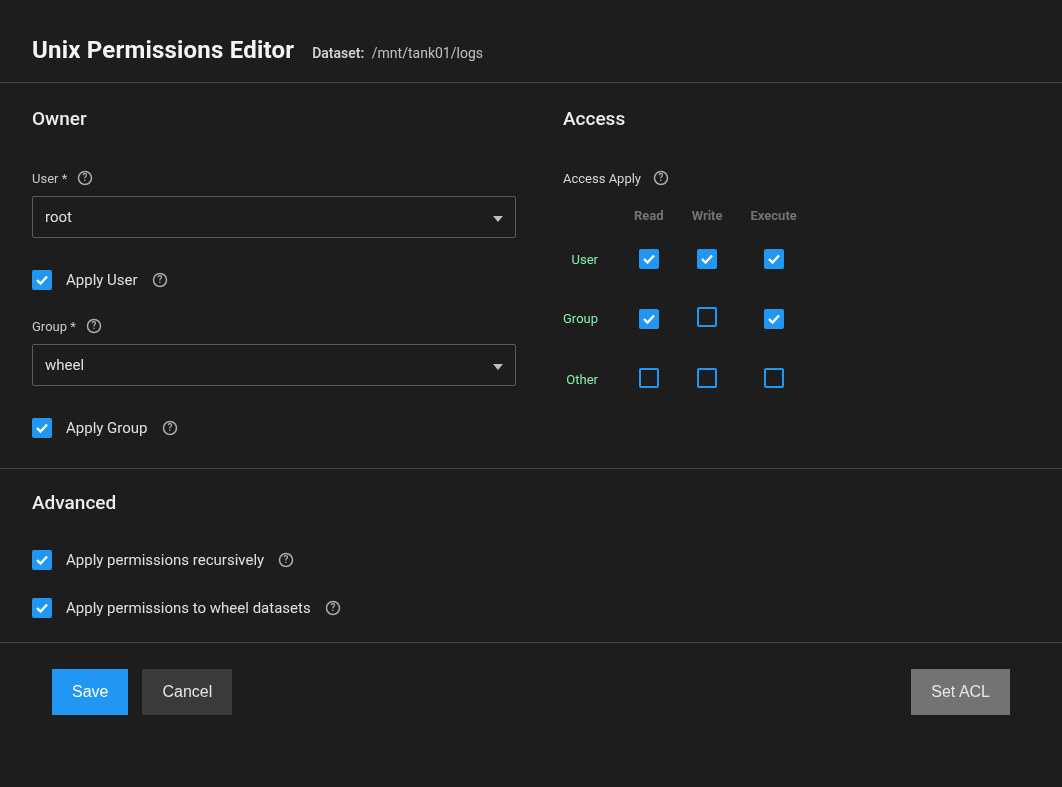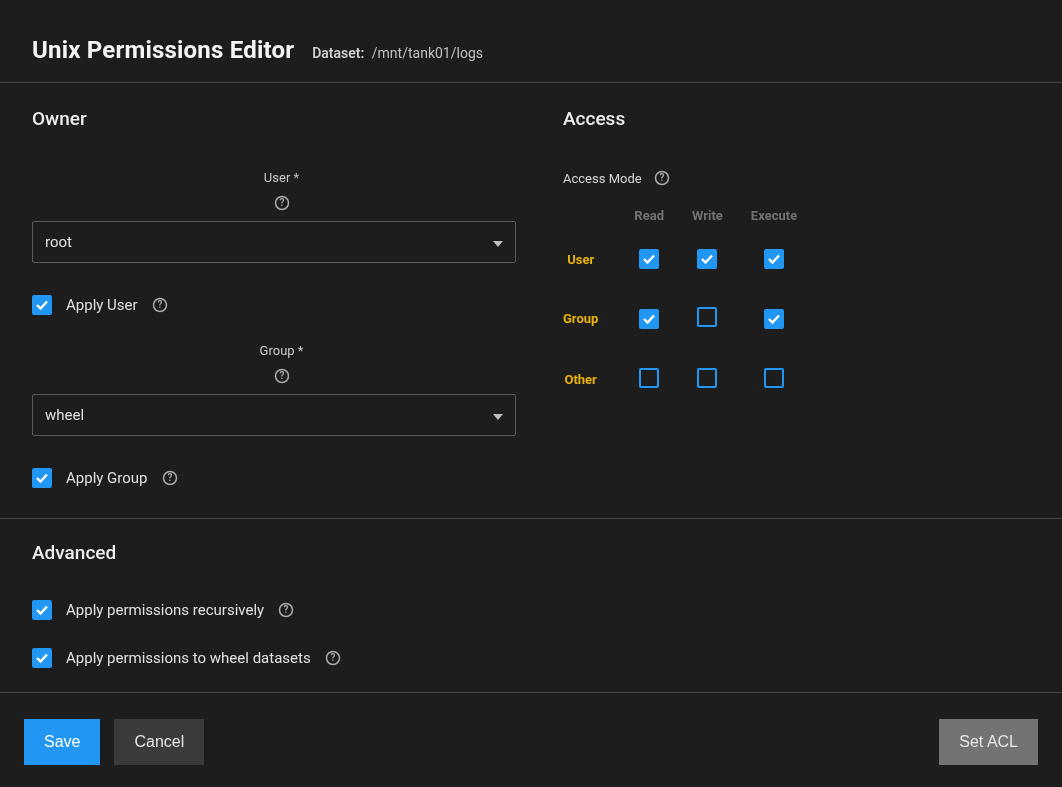--- a/index.html
+++ b/index.html
@@ -57,21 +57,20 @@
     margin-bottom: 40px;
   }
 
   .field-label {
     font-size: 13px;
     color: #c9c9c9;
     display: flex;
     align-items: center;
     gap: 10px;
     margin-bottom: 10px;
-    flex-direction: column;
   }
 
   .help-icon {
     width: 16px;
     height: 16px;
     display: inline-flex;
     align-items: center;
     justify-content: center;
   }
   .help-icon svg { width: 16px; height: 16px; }
@@ -140,45 +139,44 @@
   table.access th {
     font-size: 13px;
     font-weight: 700;
     color: #737373;
     text-align: center;
     padding-bottom: 26px;
   }
   table.access th.rowhead { width: 56px; }
   table.access td.rowlabel {
     font-size: 13px;
-    color: #eab308;
-    text-align: center;
+    color: #86efac;
+    text-align: right;
     padding-right: 22px;
     padding-bottom: 38px;
-    font-weight: bold;
   }
   table.access td.cell {
     text-align: center;
     padding: 0 18px;
     padding-bottom: 38px;
   }
   table.access th.colhead { padding: 0 14px 26px 14px; }
 
   
   .advanced {
     padding: 22px 32px 18px 32px;
     border-bottom: 1px solid #464646;
   }
   .advanced h2.section { margin-bottom: 36px; }
 
   
   .footer {
     display: flex;
     align-items: center;
-    padding: 26px 24px;
+    padding: 26px 52px;
   }
   .btn {
     height: 46px;
     padding: 0 20px;
     font-size: 16px;
     border: none;
     cursor: pointer;
     display: inline-flex;
     align-items: center;
     justify-content: center;
@@ -267,21 +265,21 @@
           </svg>
       </span>
     </div>
   </div>
 
   <div class="col-right">
     <h2 class="section">Access</h2>
 
     <div class="access-wrap">
       <div class="access-mode-label">
-        <span>Access Mode</span>
+        <span>Access Apply</span>
         <span class="help-icon">
           <svg viewBox="0 0 16 16">
               <circle cx="8" cy="8" r="6.5"></circle>
               <text x="8" y="11.2" text-anchor="middle">?</text>
             </svg>
         </span>
       </div>
 
       <table class="access">
         <tbody>

